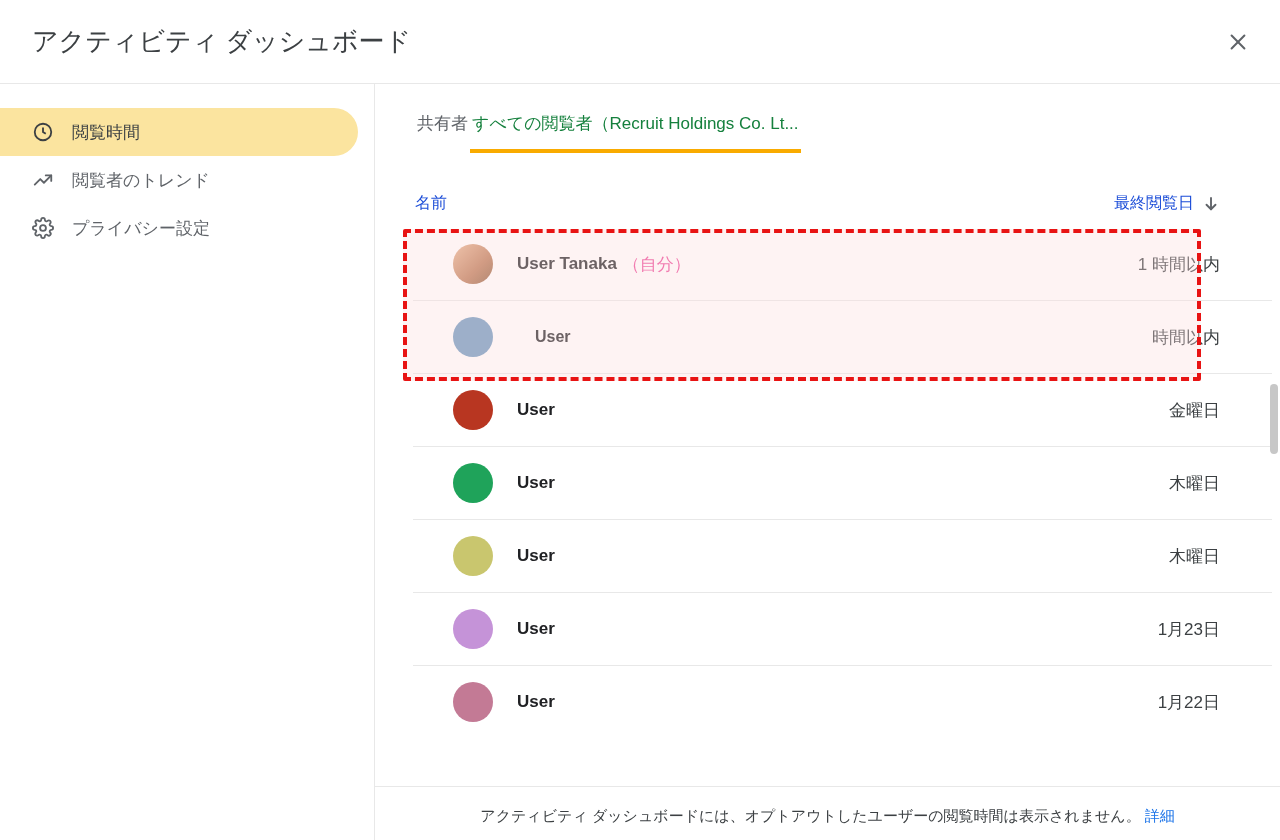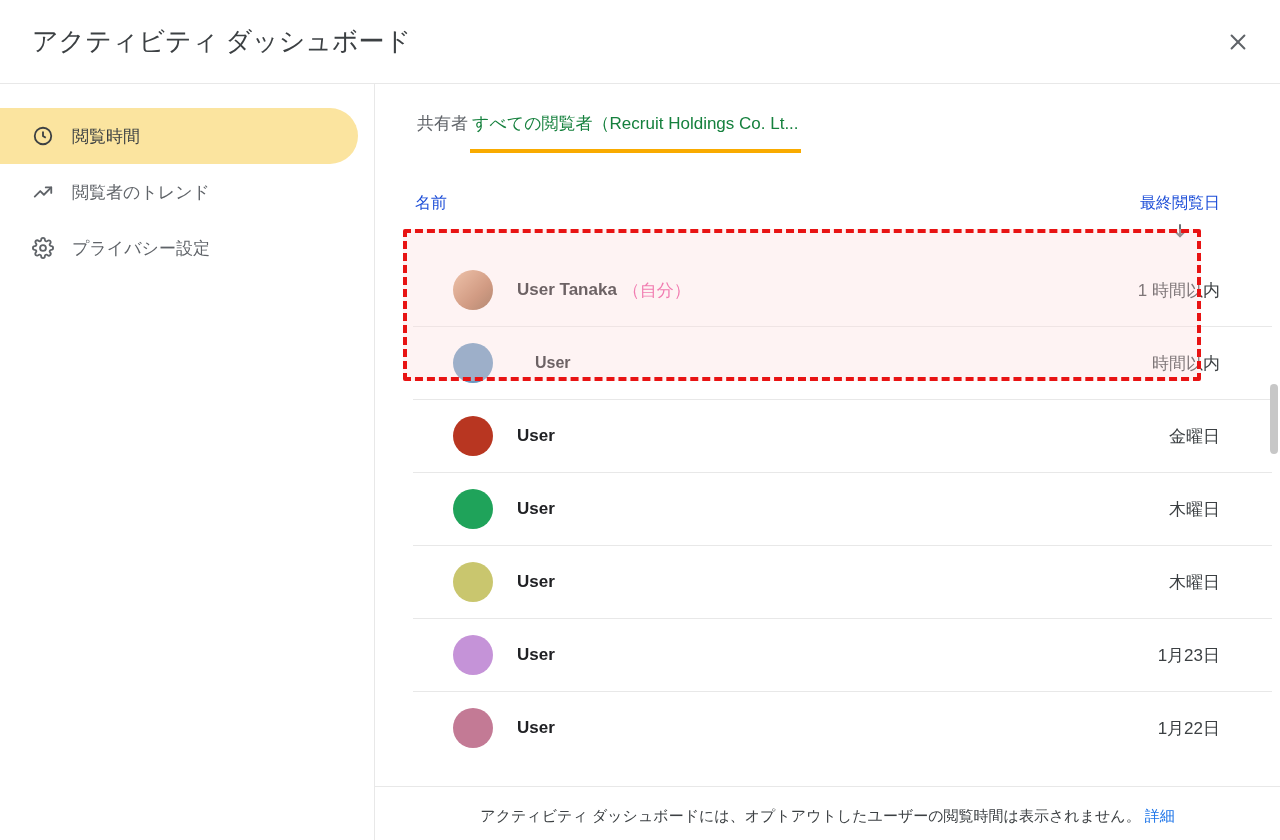--- a/index.html
+++ b/index.html
@@ -39,21 +39,21 @@
 }
 .sidebar {
   width: 375px;
   border-right: 1px solid #e8e8e8;
   padding-top: 24px;
 }
 .sidebar-item {
   display: flex;
   align-items: center;
   gap: 18px;
-  height: 56px;
+  height: 48px;
   padding: 0 0 0 32px;
   margin-right: 16px;
   border-top-right-radius: 28px;
   border-bottom-right-radius: 28px;
   cursor: pointer;
   color: #5f6368;
   font-size: 17px;
 }
 .sidebar-item.active {
   background: #fbe49f;
@@ -99,21 +99,20 @@
   display: flex;
   justify-content: space-between;
   padding: 40px 52px 14px 40px;
   color: #1d4ed8;
   font-size: 16px;
 }
 .col-right {
   display: flex;
   align-items: center;
   gap: 8px;
-  flex-direction: column;
 }
 .viewer-row {
   display: flex;
   align-items: center;
   padding: 16px 52px 16px 40px;
   border-top: 1px solid #e8e8e8;
   margin-left: 38px;
 }
 .viewer-row:first-of-type { border-top: none; }
 .avatar {

